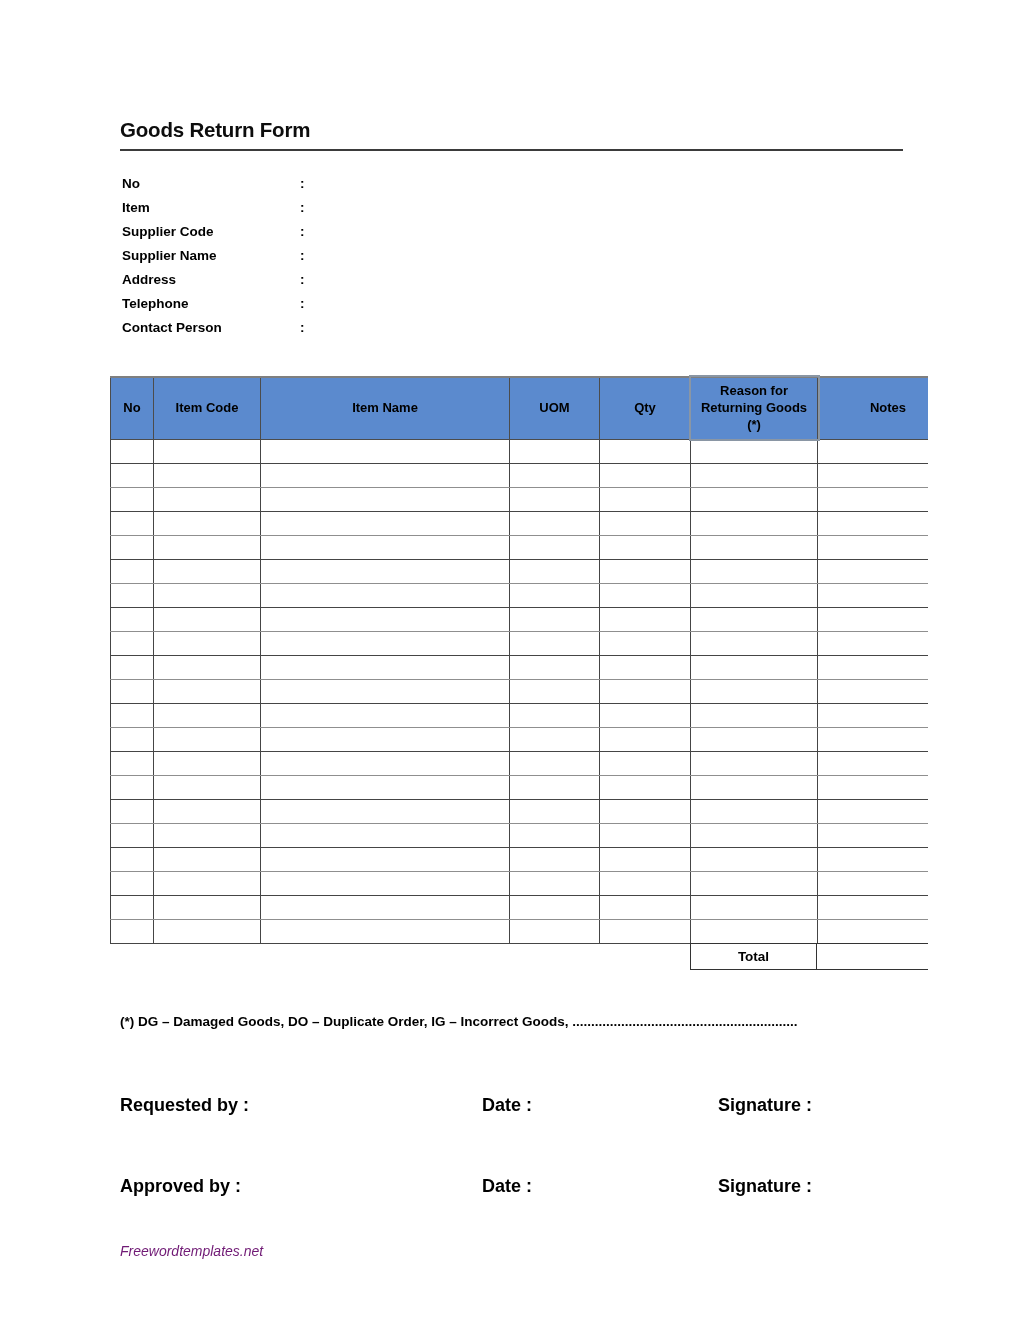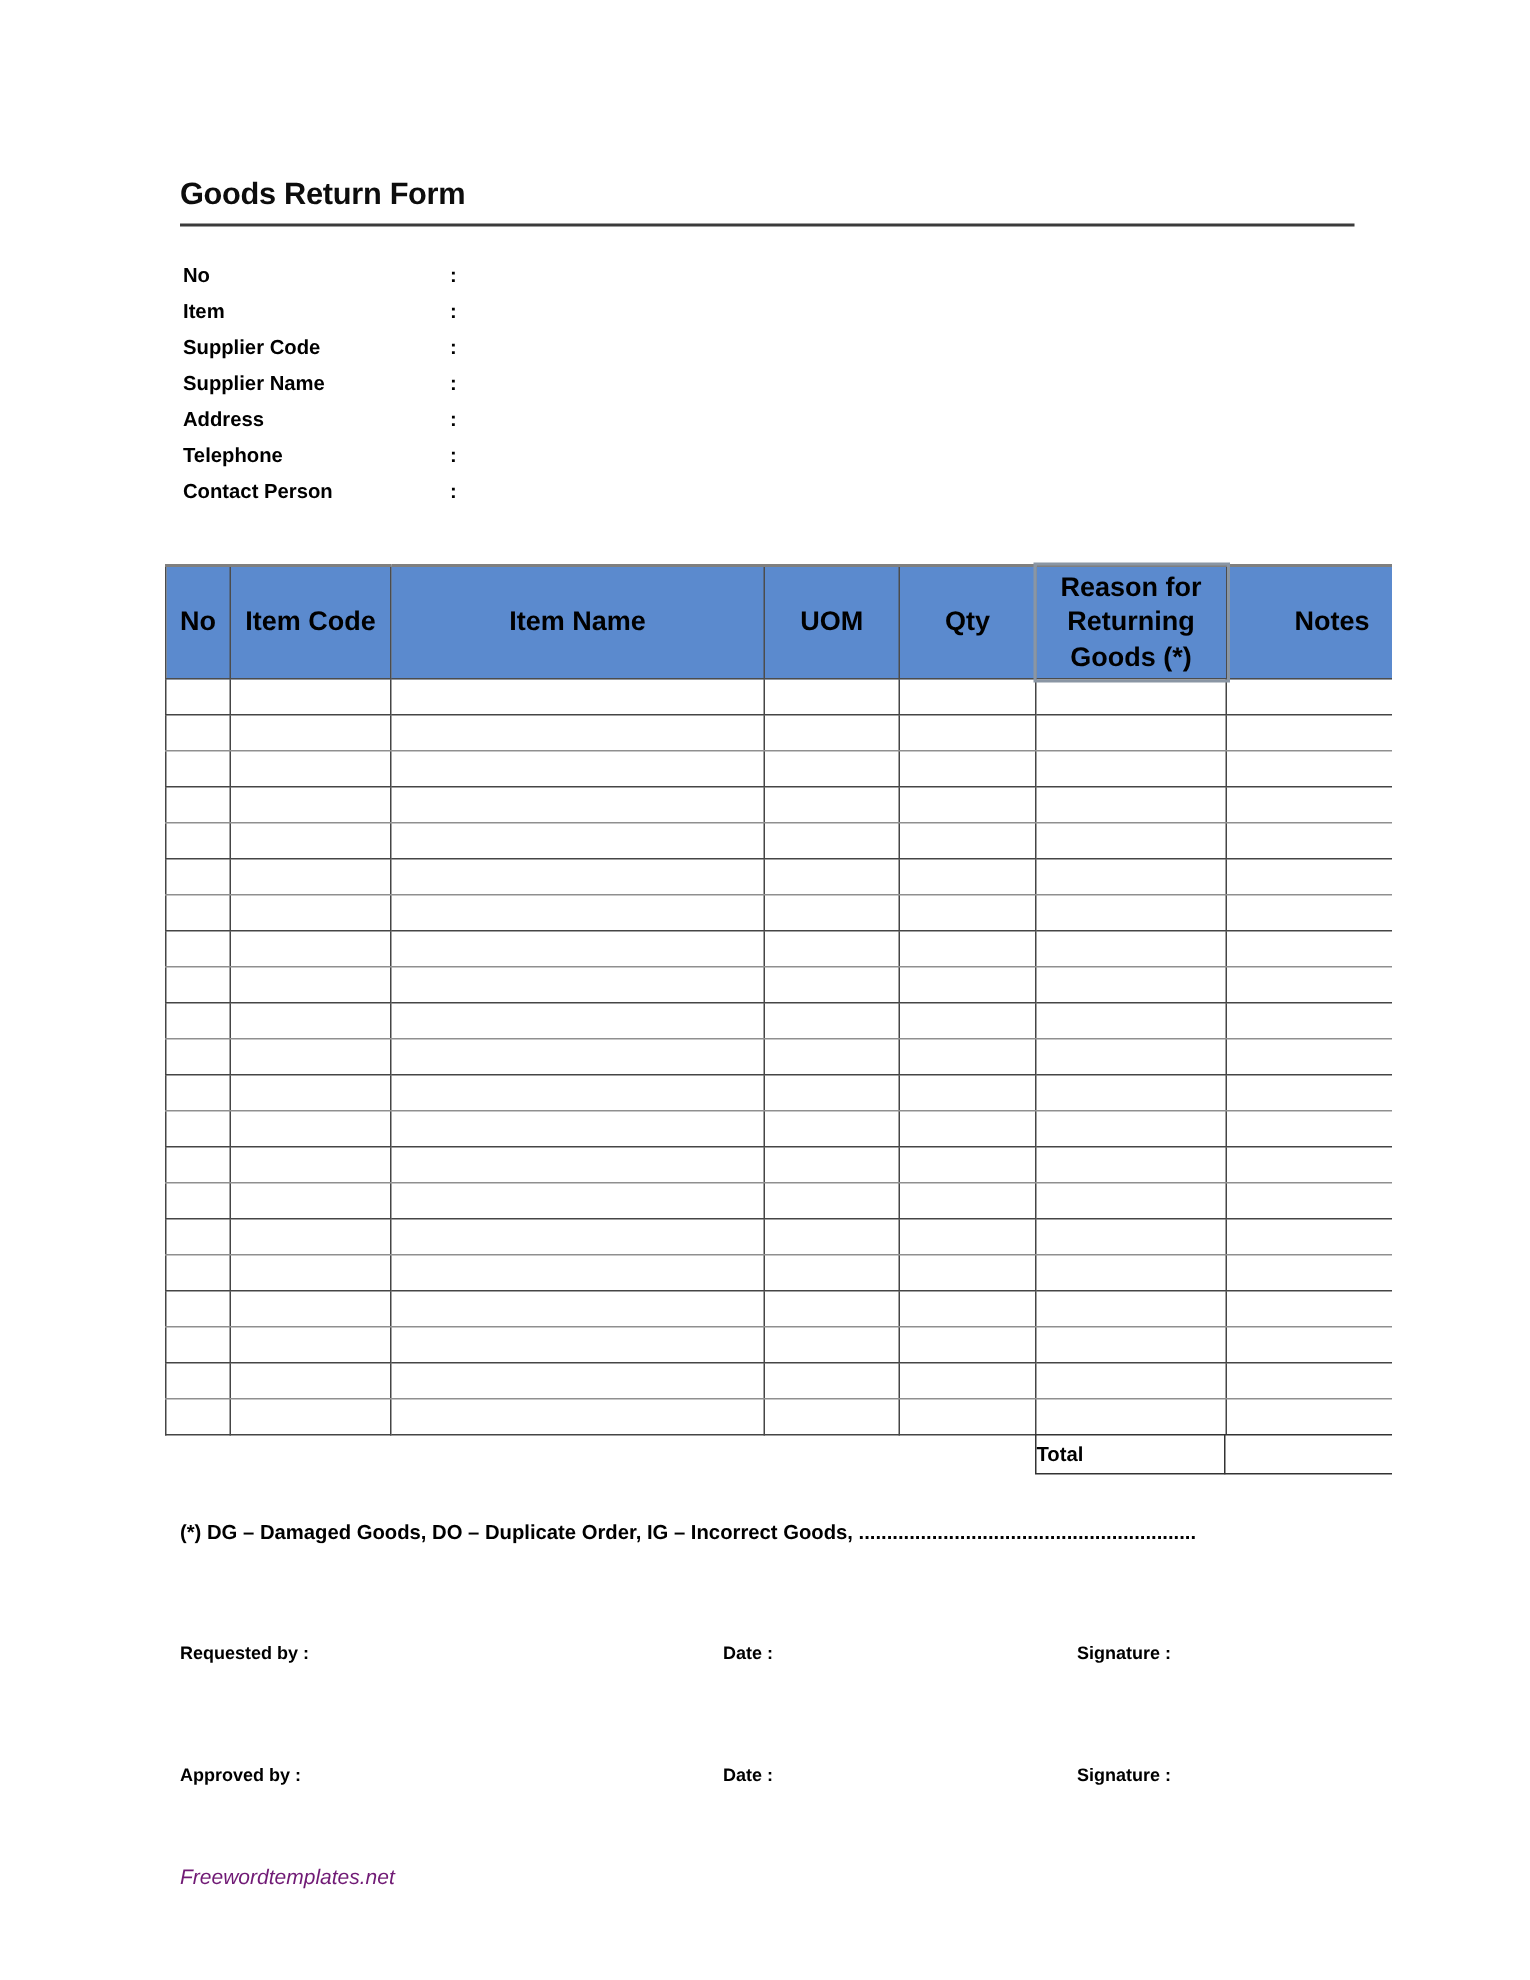--- a/index.html
+++ b/index.html
@@ -63,21 +63,21 @@
   col.c0 { width: 43px; }
   col.c1 { width: 107px; }
   col.c2 { width: 249px; }
   col.c3 { width: 90px; }
   col.c4 { width: 91px; }
   col.c5 { width: 127px; }
   col.c6 { width: 141px; }
   table.items th {
     background: var(--header-bg, #5b8ace);
     height: 62px;
-    font-size: 18px;
+    font-size: 13px;
     font-weight: bold;
     color: #000;
     text-align: center;
     vertical-align: middle;
     line-height: 1.3;
     padding: 2px 4px;
     border: 1px solid #4c4c4c;
     border-top: 2px solid #7f7f7f;
   }
   table.items th.reason-header {
@@ -99,20 +99,21 @@
     width: 268px;
     margin-top: -1px;
   }
   .total-cell {
     border: 1px solid #333333;
     height: 27px;
     background: #fff;
   }
   .total-label {
     width: 127px;
+    text-align: center;
     font-size: 13.5px;
     font-weight: bold;
     line-height: 25px;
   }
   .total-value { width: 141px; margin-left: -1px; }
 
   
   .footnote {
     position: absolute;
     left: 120px;
@@ -120,21 +121,21 @@
     width: 790px;
     font-size: 13.5px;
     font-weight: bold;
     white-space: nowrap;
     overflow: hidden;
   }
 
   
   .sig-label {
     position: absolute;
-    font-size: 12px;
+    font-size: 18px;
     font-weight: bold;
     white-space: nowrap;
   }
   .sig-requested { left: 120px; top: 1095px; }
   .sig-date-1    { left: 482px; top: 1095px; }
   .sig-sign-1    { left: 718px; top: 1095px; }
   .sig-approved  { left: 120px; top: 1176px; }
   .sig-date-2    { left: 482px; top: 1176px; }
   .sig-sign-2    { left: 718px; top: 1176px; }
 

